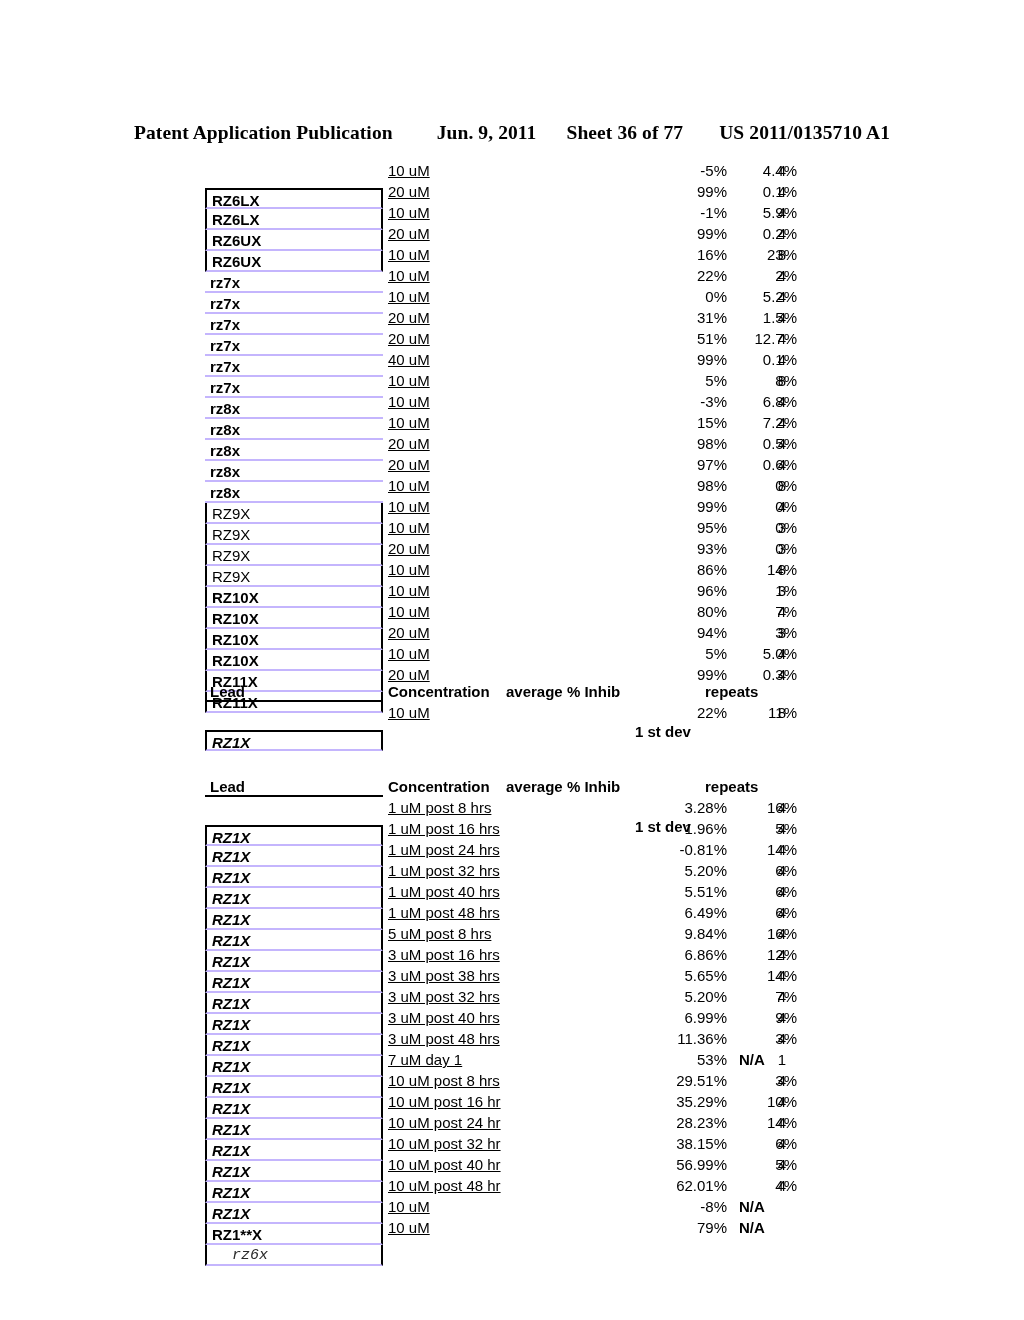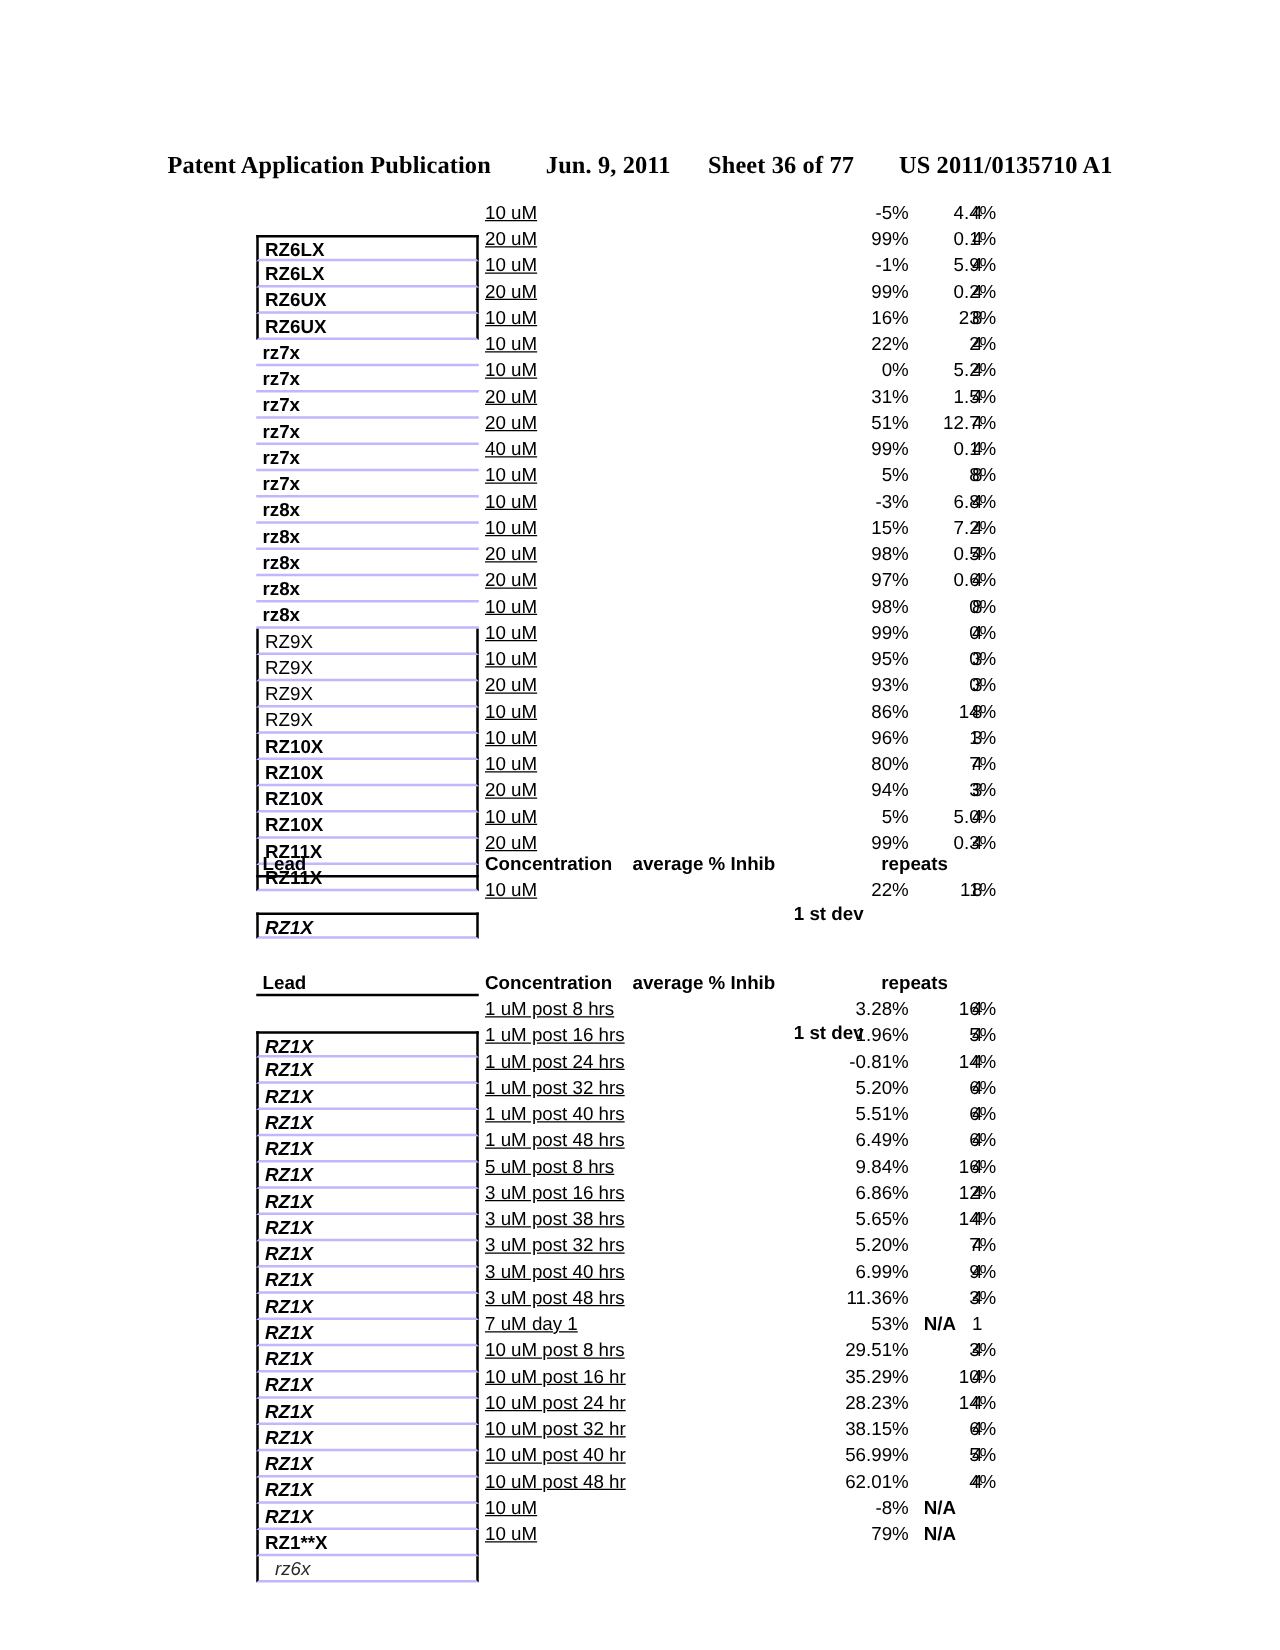--- a/index.html
+++ b/index.html
@@ -63,26 +63,26 @@
     margin-top: 28px;
   }
   .lead.boxed {
     border-left: 2px solid #000;
     border-right: 2px solid #000;
   }
   .lead.topline { border-top: 2px solid #000; }
   .lead.regular { font-weight: normal; }
   .lead.ital { font-style: italic; }
   .lead.serif-ital {
-    font-family: Liberation Sans, sans-serif;
+    font-family: Liberation Mono, monospace;
     font-style: italic;
     font-weight: normal;
     font-size: 15px;
     color: #2a2a2a;
-    padding-left: 13px;
+    padding-left: 25px;
   }
 
   
   .conc {
     position: absolute;
     left: 183px;
     top: 0;
     font-size: 15px;
     text-align: left;
     text-decoration: underline;

